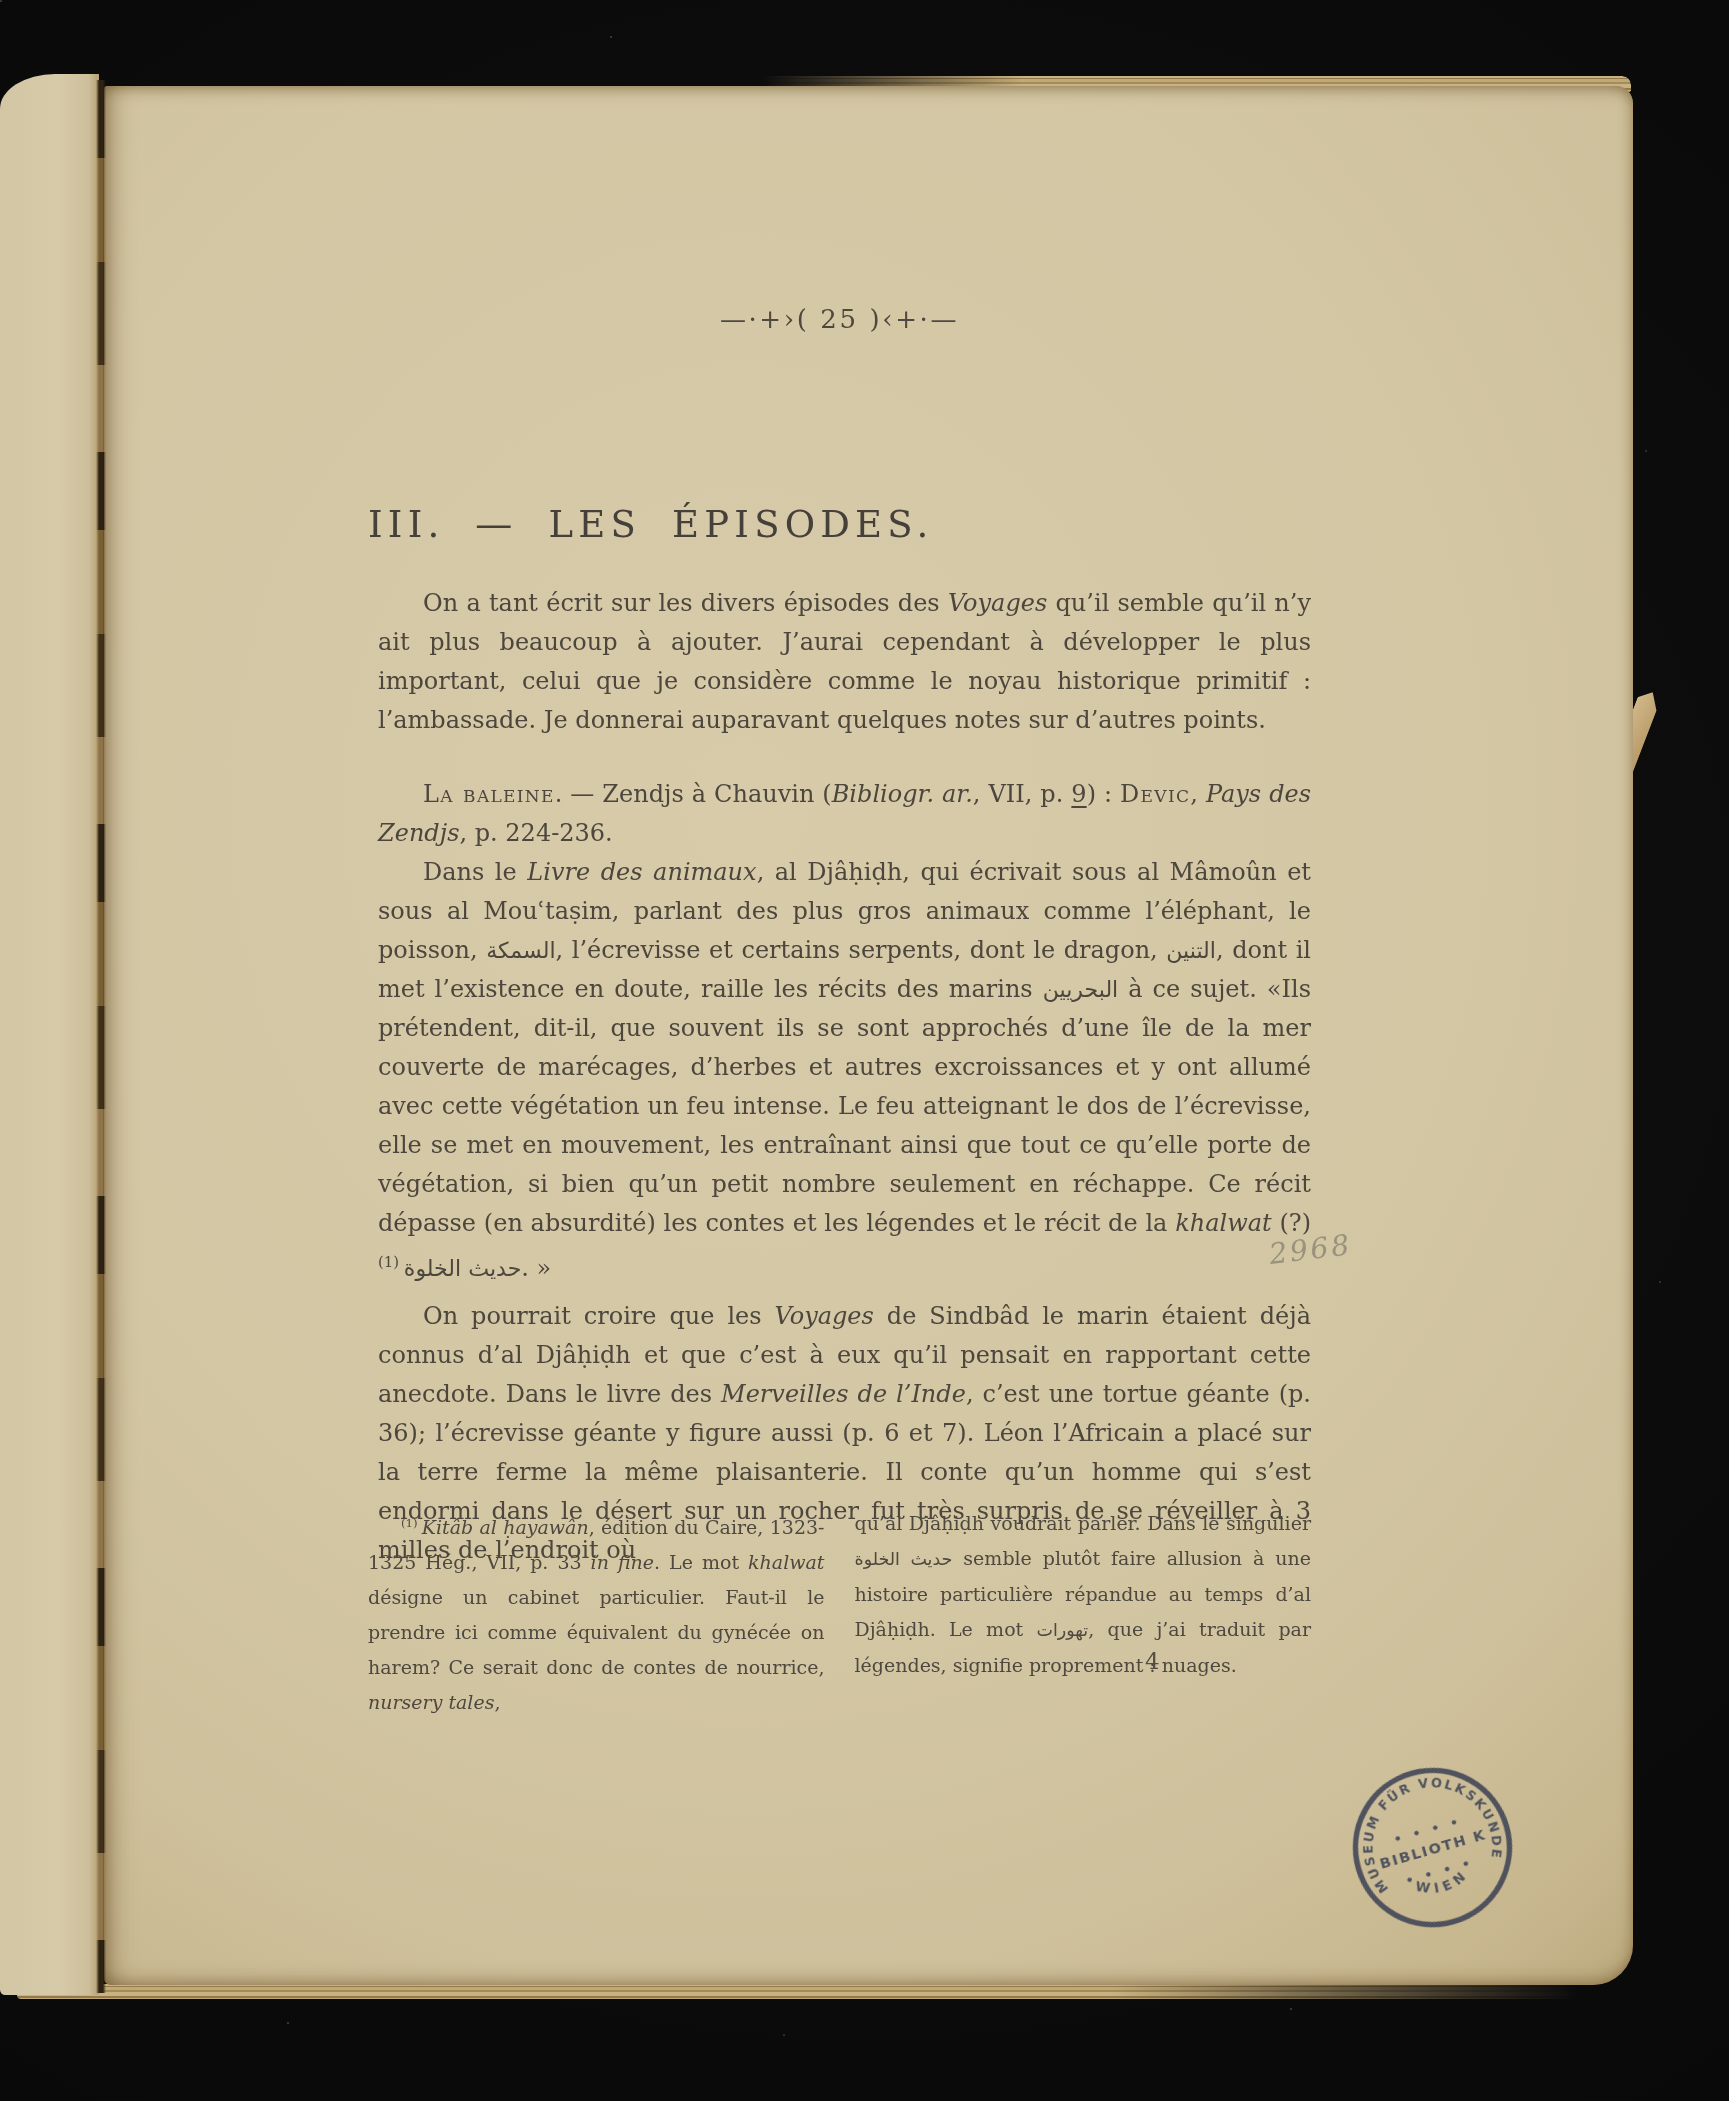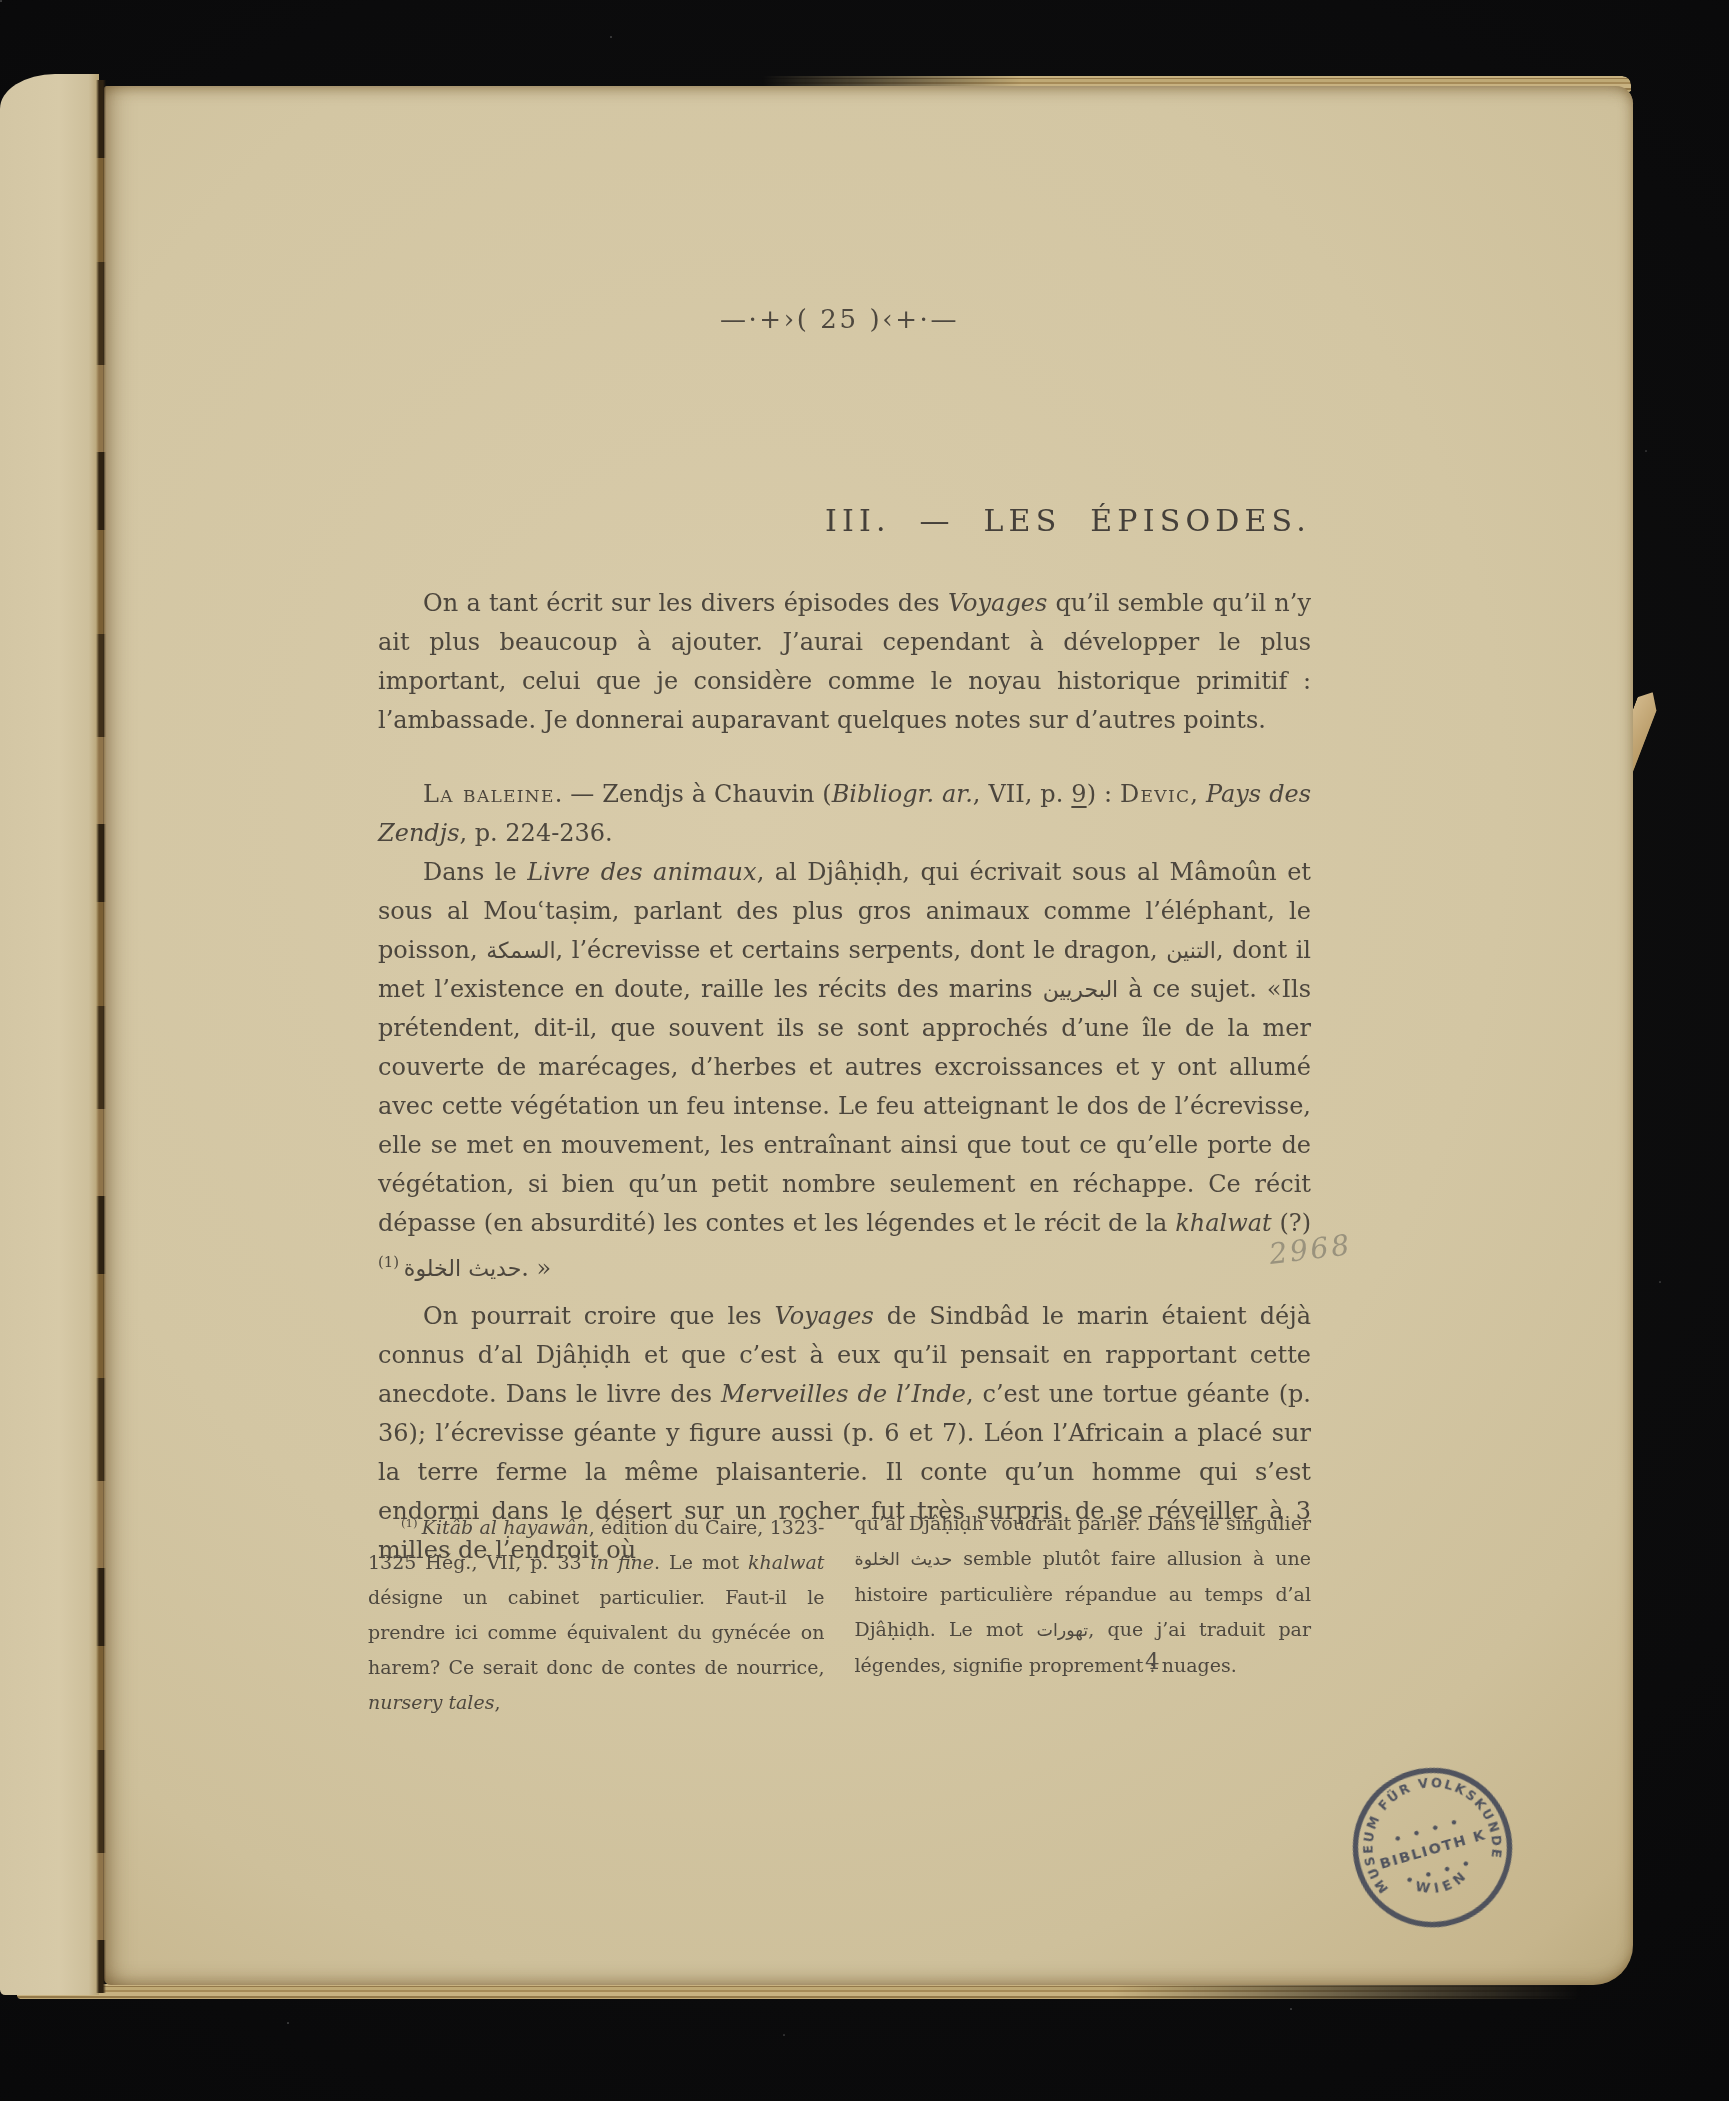--- a/index.html
+++ b/index.html
@@ -40,21 +40,21 @@
   .page{position:absolute;left:104px;top:86px;width:1529px;height:1899px;z-index:2;
      background:radial-gradient(90% 80% at 42% 38%, #d8cbaa 0%, #d3c6a3 55%, #cec09b 78%, #c6b58c 94%, #bcab80 100%);
      border-radius:3.5px 17.3px 40px 7px;
      box-shadow: inset 17.3px 0 26px -14px rgba(88,60,20,.6),
                  inset -7.8px 0 14px -7.8px rgba(115,86,38,.5),
                  inset 0 11.2px 15.6px -10.4px rgba(105,76,32,.55),
                  inset 0 -13px 19px -12px rgba(105,76,32,.5);}
   .content{position:absolute;left:264px;top:0;width:943px;height:100%;color:#4c463d;}
   .ornament{position:absolute;top:218px;width:100%;text-align:center;font-size:26px;
      letter-spacing:2.6px;color:#4e483f;}
-  .heading{position:absolute;top:417px;width:100%;text-align:right;font-size:30px;font-weight:normal;
+  .heading{position:absolute;top:417px;width:100%;text-align:left;font-size:37px;font-weight:normal;
      letter-spacing:5.2px;word-spacing:14px;color:#45403a;margin:0;}
   .bodytext{position:absolute;top:498px;width:100%;}
   .bodytext p{margin:0;font-size:24px;line-height:39px;text-align:justify;color:#4c463d;}
   .bodytext p.indent{text-indent:45px;margin-left:10px;}
   .p1{margin-bottom:35px !important;}
   .p3{margin-bottom:0 !important;}
   .p4{margin-top:8.6px !important;}
   .footnotes{position:absolute;top:1420px;width:100%;display:flex;gap:30px;}
   .fn{flex:1;font-size:19px;line-height:35px;text-align:justify;color:#4e483f;margin:0;}
   .fn.fn-left{text-indent:33px;}

